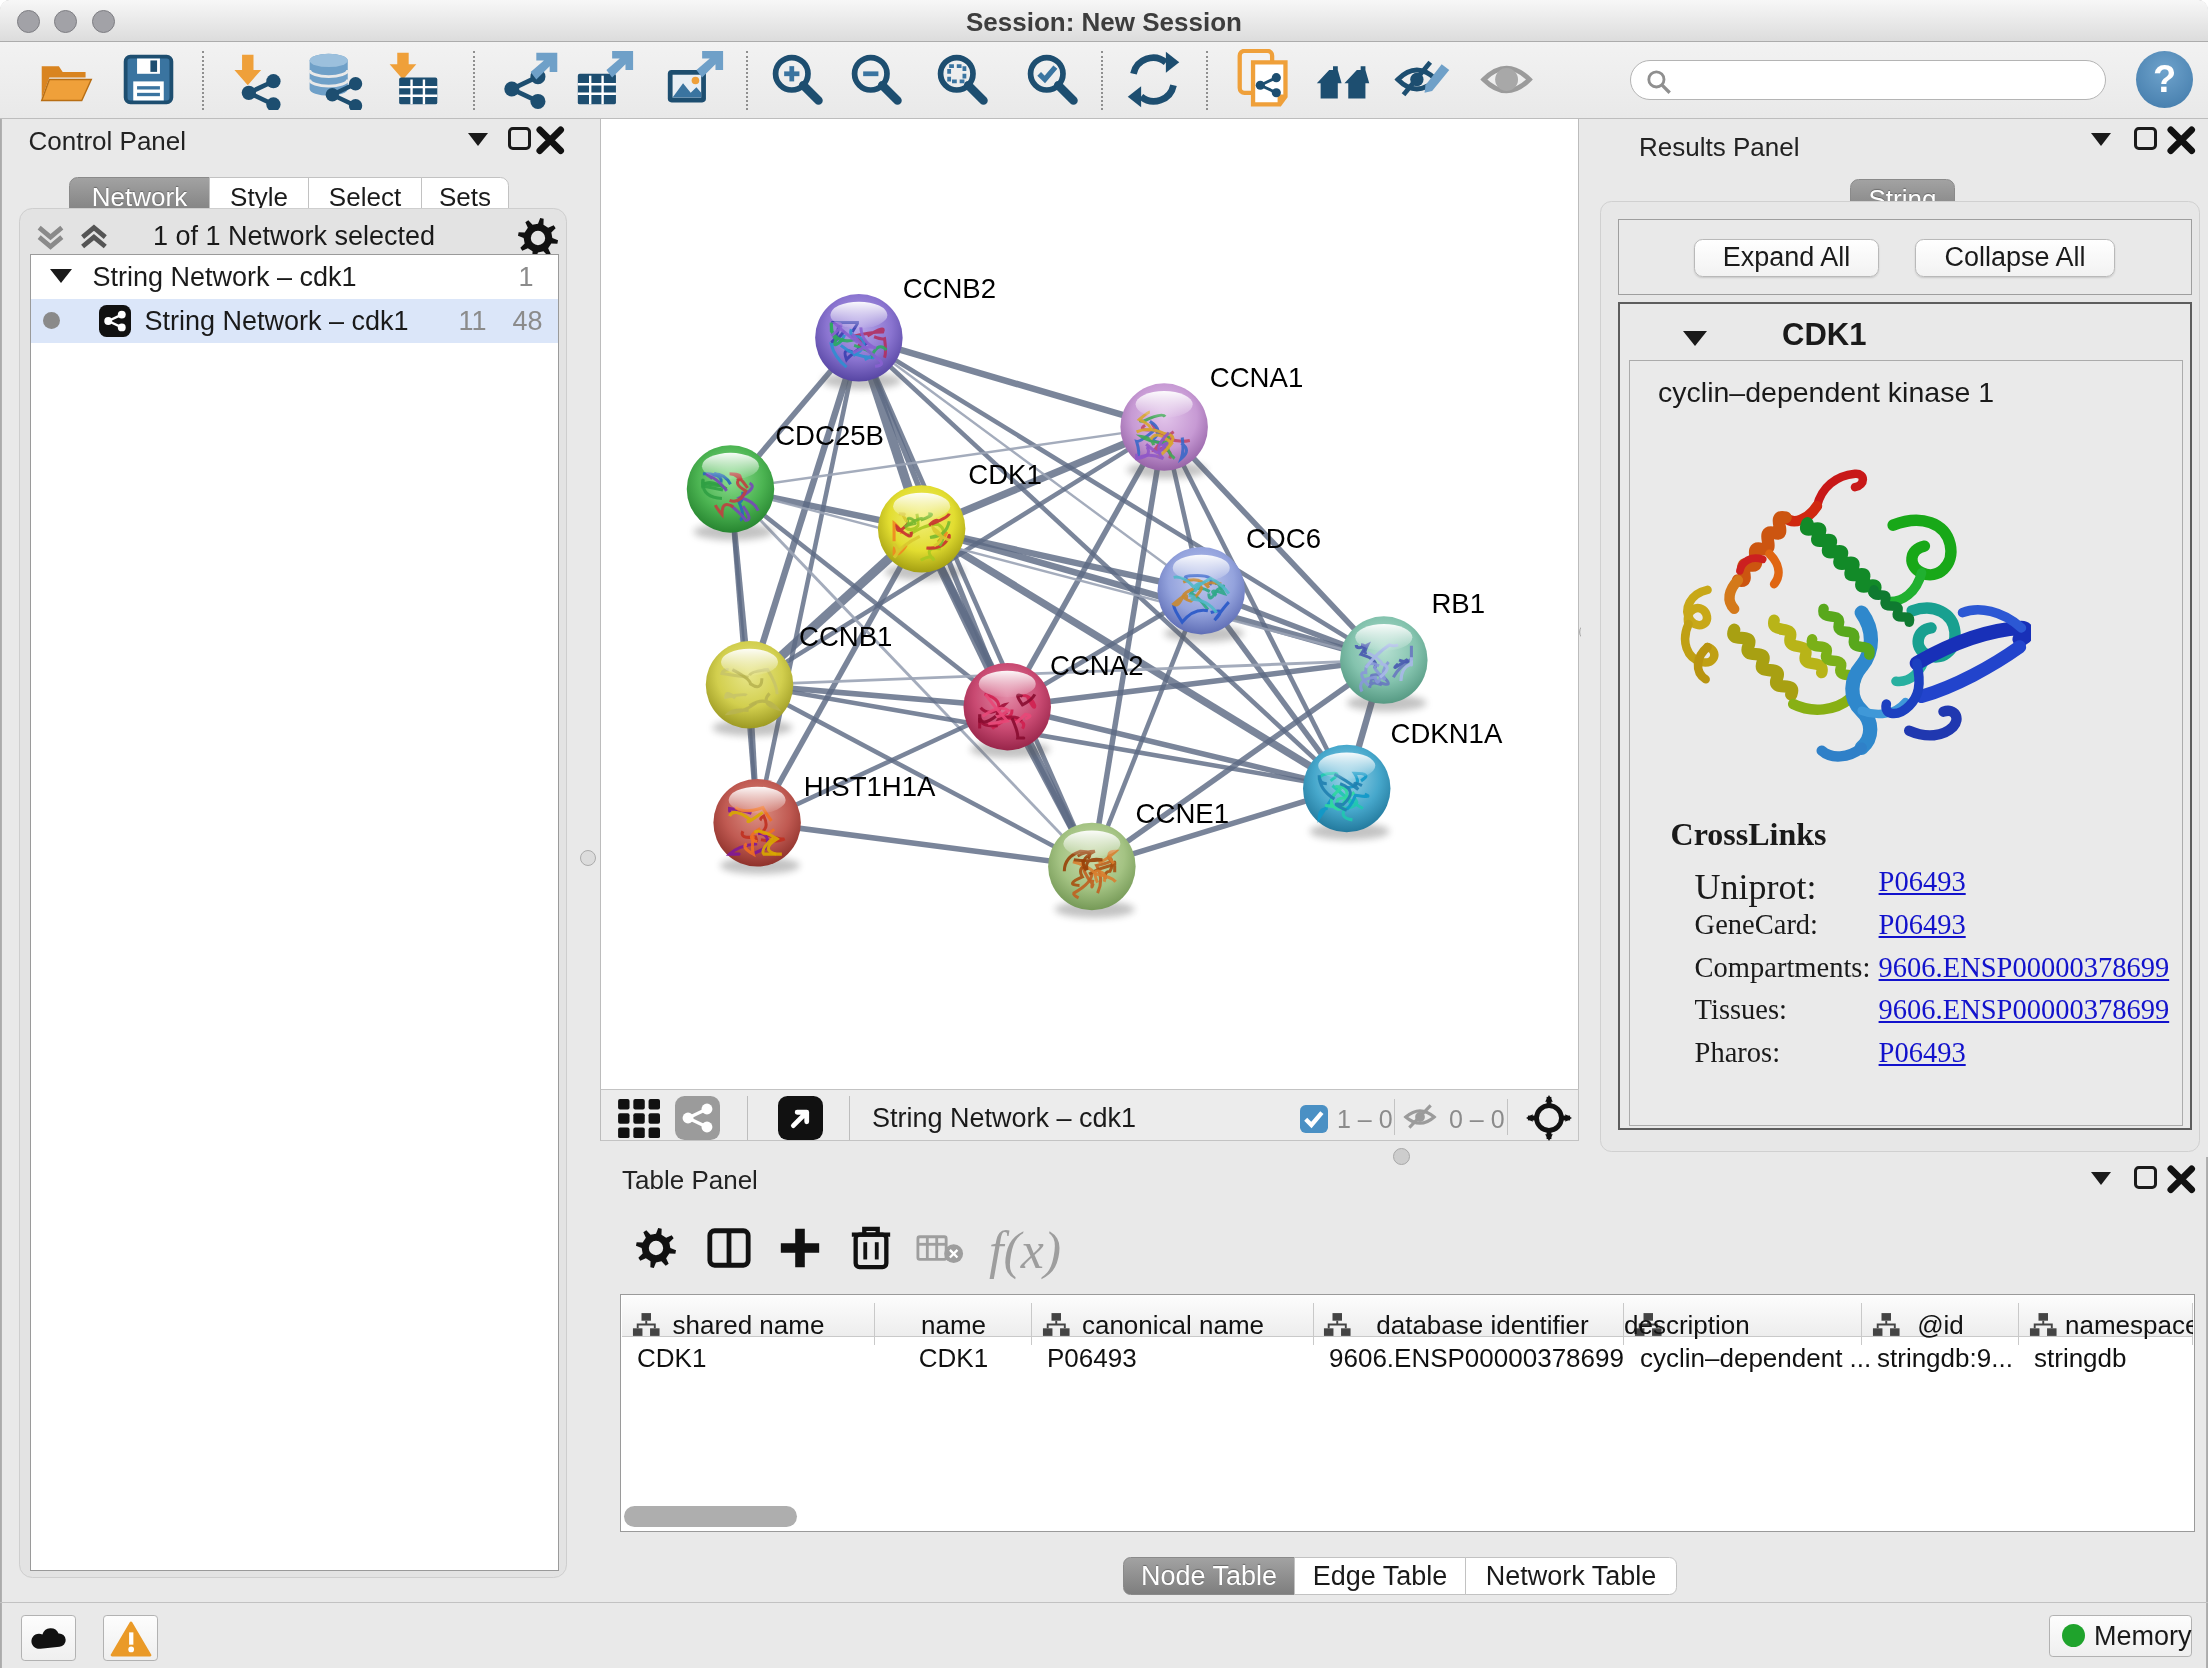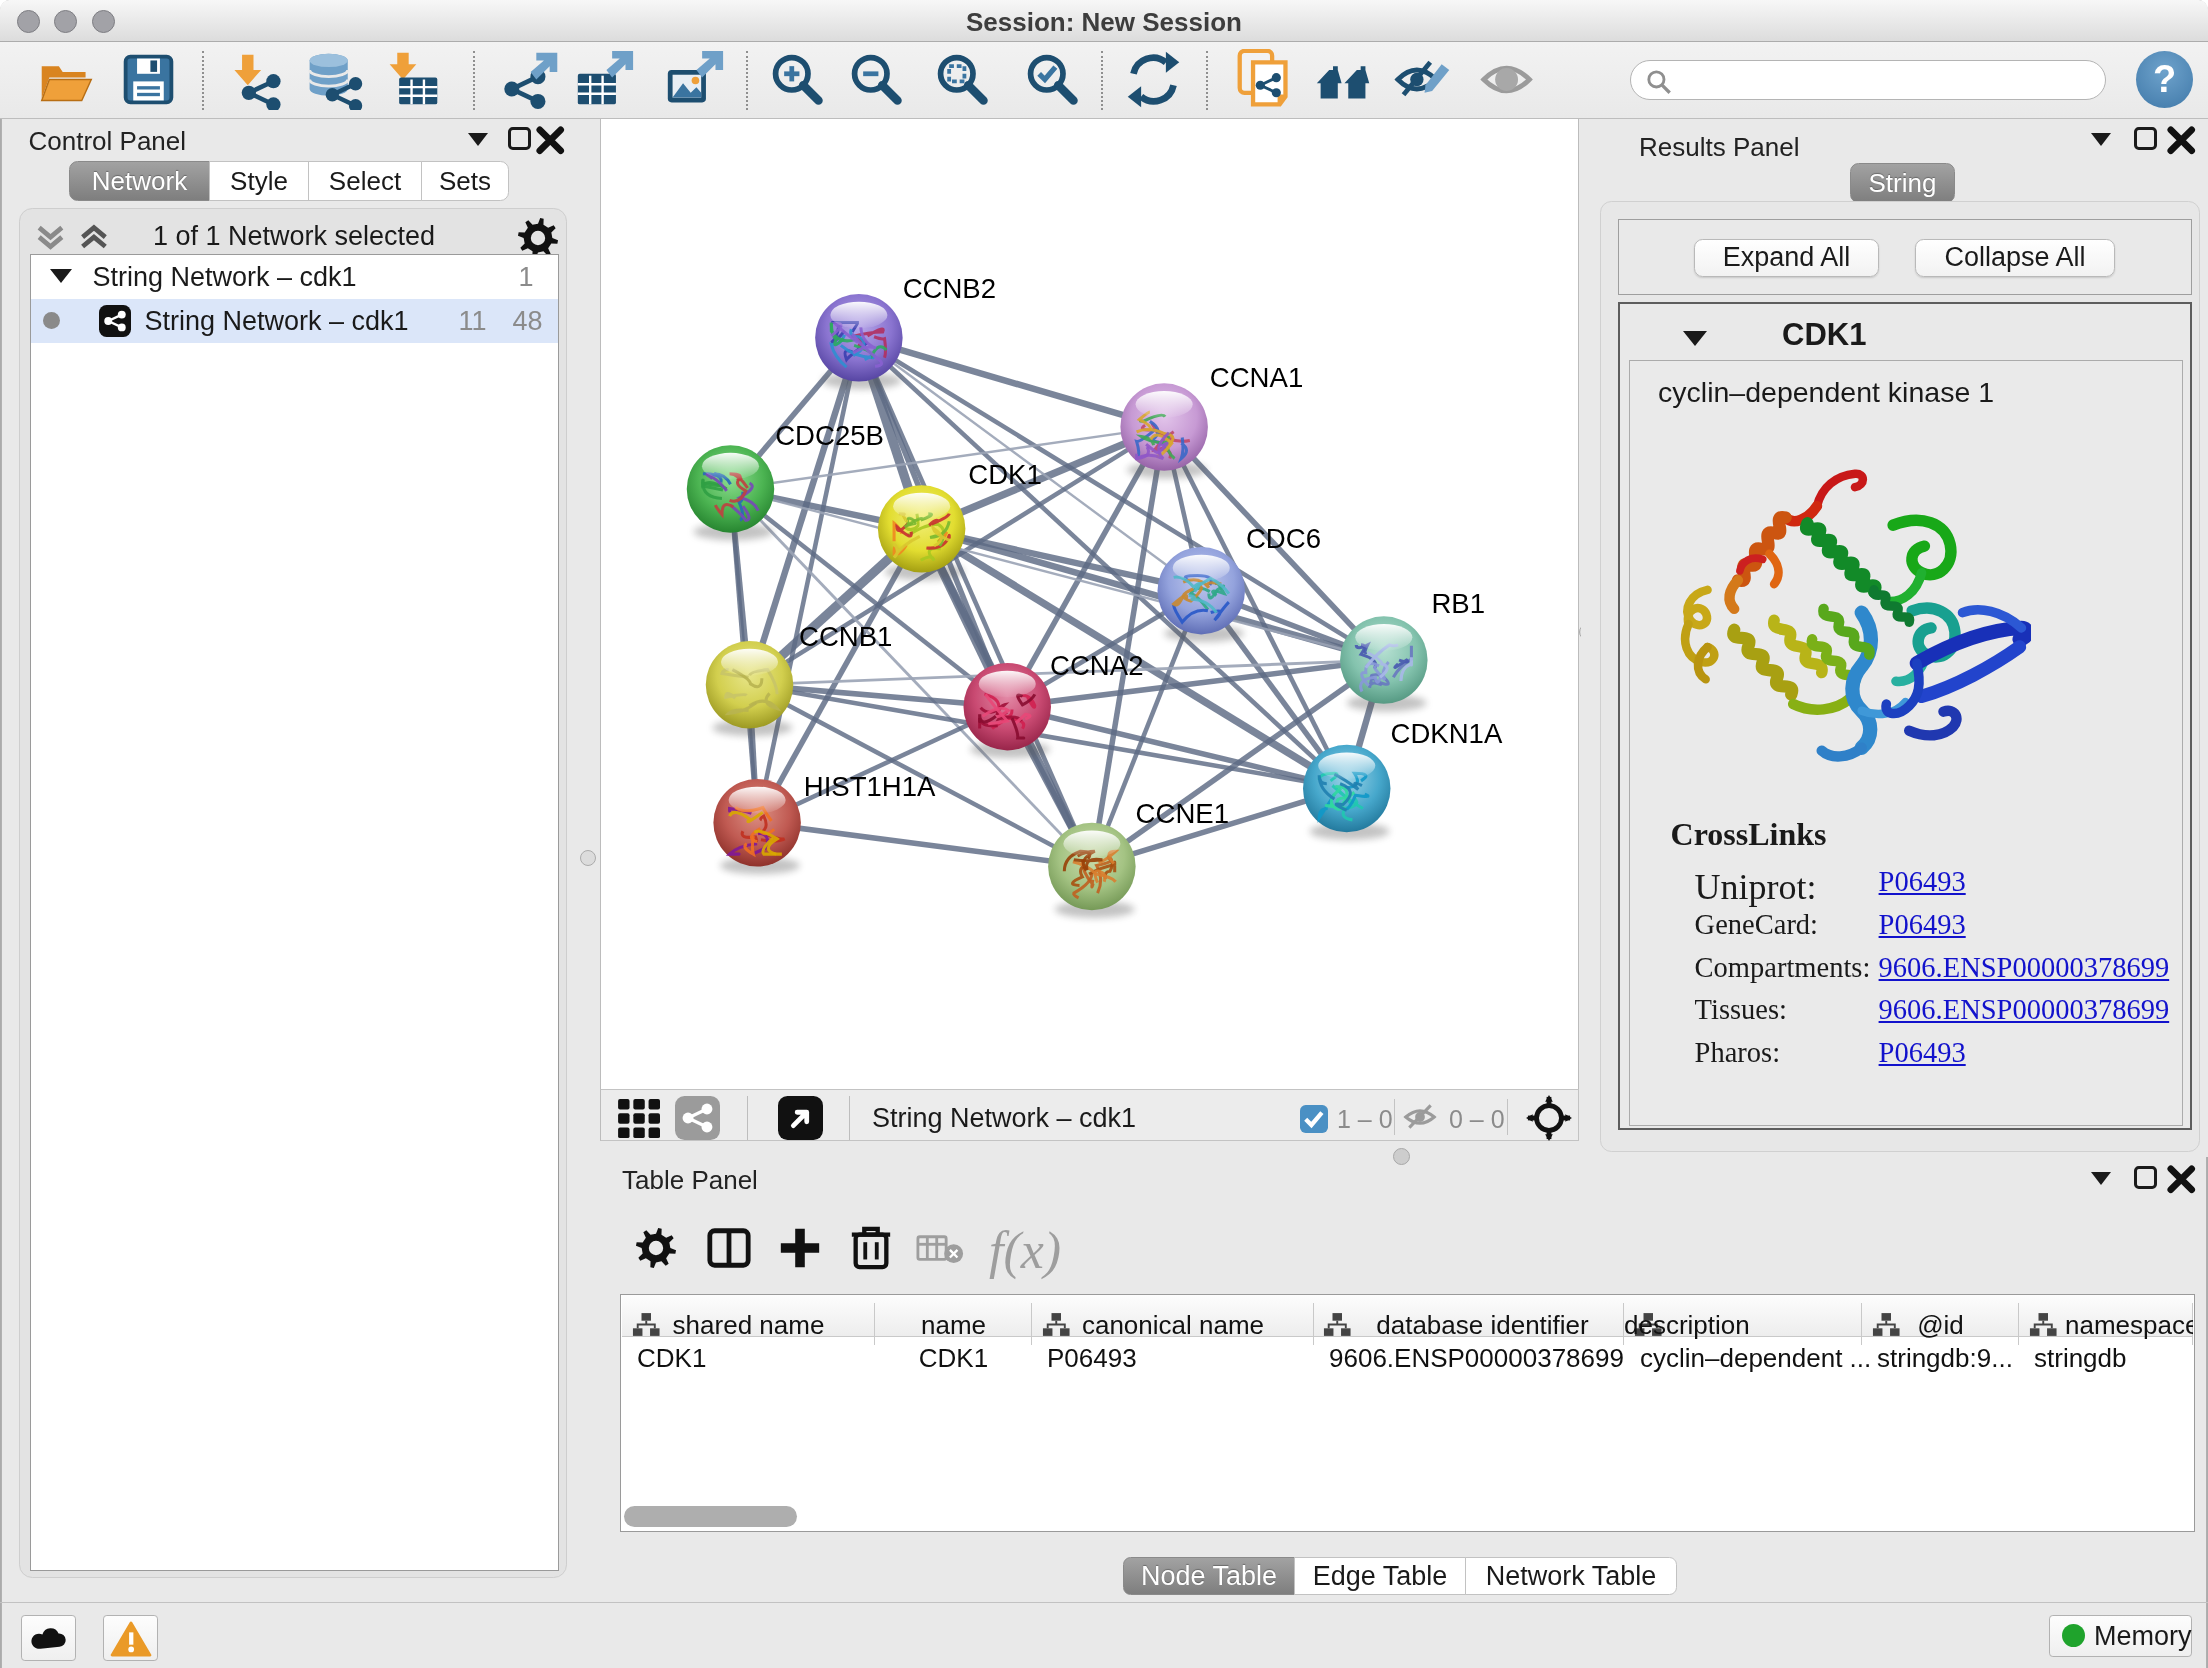--- a/index.html
+++ b/index.html
@@ -9,21 +9,21 @@
 .titlebar { left:0; top:0; width:2208px; height:42px; background:linear-gradient(#f7f7f7,#dcdcdc); border-bottom:1px solid #acacac; border-radius:9.5px 9.5px 0 0; }
 .tl { width:23px; height:23px; border-radius:50%; background:#a2a2a7; border:1.4px solid #7e7e83; top:9.5px; }
 .wtitle { top:6.7px; width:2208px; text-align:center; font-size:26px; font-weight:600; color:#3d3d3d; }
 .toolbar { left:0; top:42px; width:2208px; height:77px; background:linear-gradient(#f2f2f2,#e9e9e9); border-bottom:1px solid #bdbdbd; }
 .tsep { top:51px; width:0; height:59px; border-left:2.9px dotted #8f8f8f; }
 .searchbox { left:1630px; top:60px; width:476px; height:40px; background:#fff; border:1.9px solid #b4b4b4; border-radius:20px; }
 .helpbtn { left:2136px; top:51px; width:57px; height:57px; border-radius:50%; background:radial-gradient(circle at 50% 35%, #6fa3cc, #3f78a8); color:#fff; font-size:38px; font-weight:bold; text-align:center; line-height:57px; }
 .panel-title { font-size:26px; color:#222; }
 .ptri { width:0; height:0; border-left:10.5px solid transparent; border-right:10.5px solid transparent; border-top:13.3px solid #1a1a1a; }
 .psq { width:23px; height:23px; border:3.3px solid #1a1a1a; border-radius:4.8px; }
-.tabbtn { height:40px; border:1px solid #c2c2c2; background:#fff; font-size:26px; text-align:center; display:inline-block; vertical-align:top; line-height:38px; }
+.tabbtn { height:40px; border:1px solid #c2c2c2; background:#fff; font-size:26px; text-align:center; display:inline-block; vertical-align:top; line-height:38px;margin-top:16px; }
 .tabsel { background:linear-gradient(#a2a2a2,#7e7e7e); color:#fff; border-color:#8a8a8a; text-shadow:0 -1px 1px rgba(0,0,0,.3); }
 .cp-inner { left:19px; top:208px; width:548px; height:1370px; background:#e3e3e3; border:1px solid #cecece; border-radius:13.3px; }
 .cp-list { left:9.5px; top:45px; width:529px; height:1317px; background:#fff; border:1.4px solid #9a9a9a; }
 .netlabel { font-size:29px; fill:#000; font-family:"Liberation Sans", sans-serif; }
 .rp-box1 { left:17px; top:17px; width:574px; height:76px; border:1.9px solid #9e9e9e; background:#e9e9e9; }
 .rp-btn { top:37px; height:38px; border:1.4px solid #b9b9b9; border-radius:8.6px; background:linear-gradient(#ffffff,#f2f2f2); font-size:27px; text-align:center; line-height:35px; box-shadow:0 1px 1.9px rgba(0,0,0,.15); }
 .rp-box2 { left:17px; top:100px; width:574px; height:828px; border:2.4px solid #5d5d5d; background:#e9e9e9; }
 .rp-inner { left:8.6px; top:56px; width:554px; height:766px; border:1.4px solid #ababab; background:#eaeaea; }
 .serif { font-family:"Liberation Serif", serif; }
 .xlink { color:#1212cc; text-decoration:underline; }

